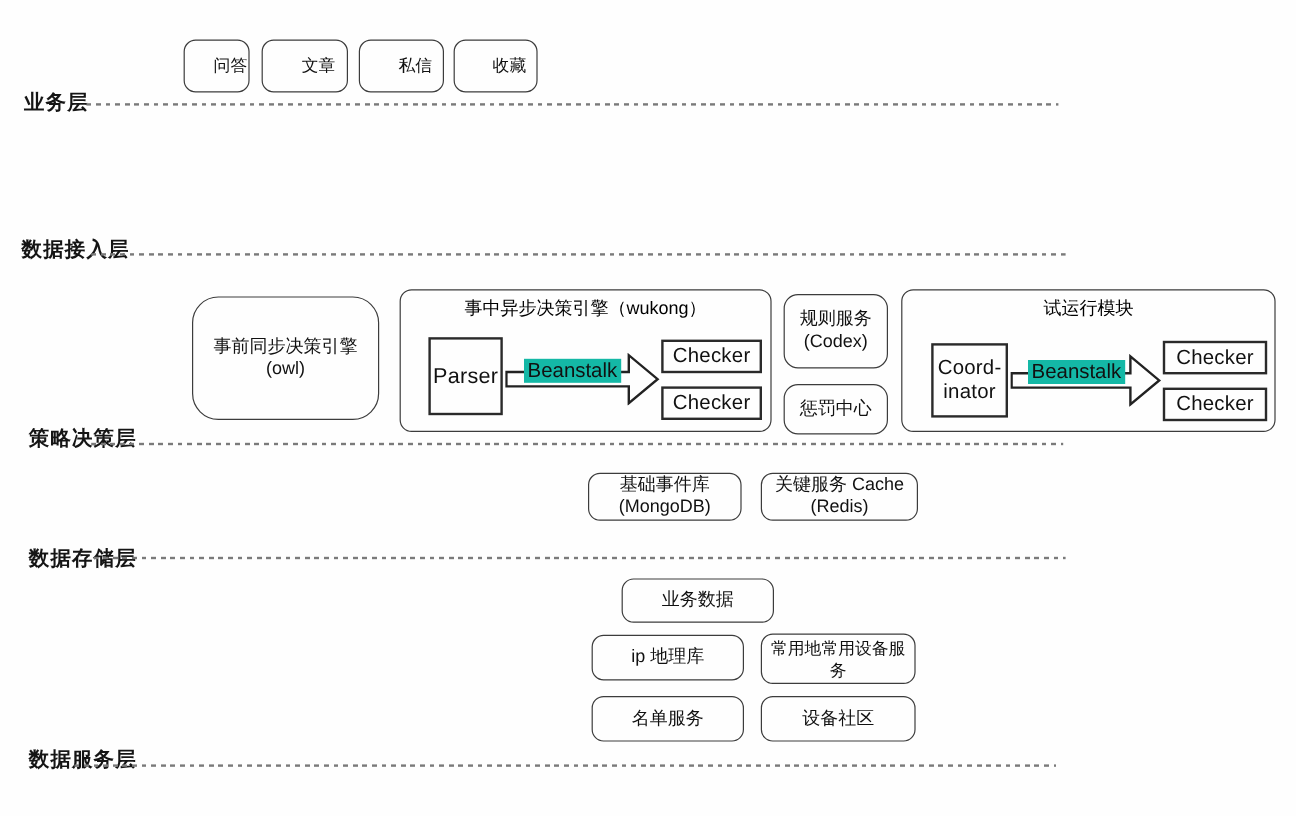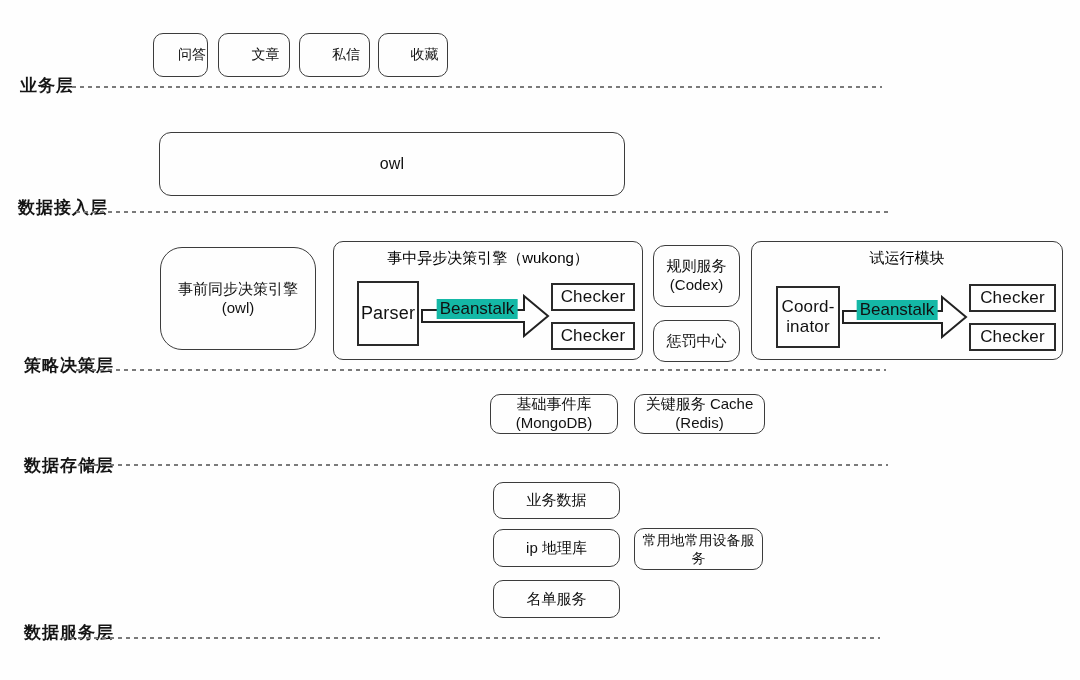--- a/index.html
+++ b/index.html
@@ -60,23 +60,20 @@
   <div class="rbox small14" style="left:218px;top:33px;width:72px;height:44px">
       <span>文章</span>
     </div>
   <div class="rbox small14" style="left:299px;top:33px;width:71px;height:44px">
       <span>私信</span>
     </div>
   <div class="rbox small14" style="left:378px;top:33px;width:70px;height:44px">
       <span>收藏</span>
     </div>
 
-  <div class="rbox" style="left:159px;top:132px;width:466px;height:64px;border-radius:12px">
-    <span class="latin" style="font-size:16px">owl</span>
-  </div>
 
   <div class="rbox" style="left:160px;top:247px;width:156px;height:103px;border-radius:22px">
     <span>事前同步决策引擎</span>
     <span>(owl)</span>
   </div>
 
   <div class="rbox" style="left:333px;top:241px;width:310px;height:119px;border-radius:10px">
     <div class="container-title">事中异步决策引擎（wukong）</div>
   </div>
   <div class="sbox" style="left:357px;top:281px;width:62px;height:65px">
@@ -121,26 +118,29 @@
 
   <div class="rbox" style="left:490px;top:394px;width:128px;height:40px">
     <span>基础事件库</span>
     <span>(MongoDB)</span>
   </div>
   <div class="rbox" style="left:634px;top:394px;width:131px;height:40px">
     <span>关键服务 Cache</span>
     <span>(Redis)</span>
   </div>
 
-  <div class="rbox" style="left:493px;top:482px;width:127px;height:37px">
+  <div class="rbox" style="left:518px;top:482px;width:127px;height:37px">
       <span>业务数据</span>
     </div>
   <div class="rbox" style="left:493px;top:529px;width:127px;height:38px">
       <span>ip 地理库</span>
     </div>
   <div class="rbox small14" style="left:634px;top:528px;width:129px;height:42px;padding:11px 3px;line-height:1.3">
       <span>常用地常用设备服务</span>
     </div>
   <div class="rbox" style="left:493px;top:580px;width:127px;height:38px">
       <span>名单服务</span>
     </div>
+  <div class="rbox" style="left:634px;top:580px;width:129px;height:38px">
+      <span>设备社区</span>
+    </div>
 
 </div>
 
 </body></html>

